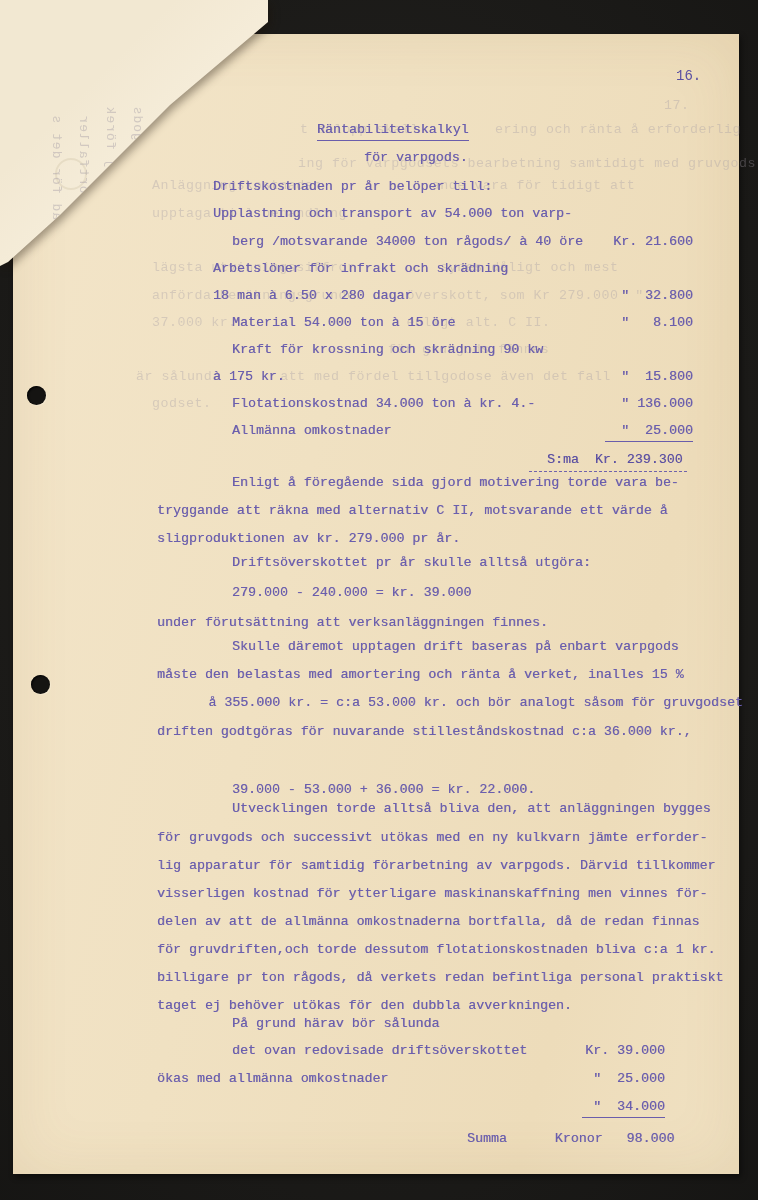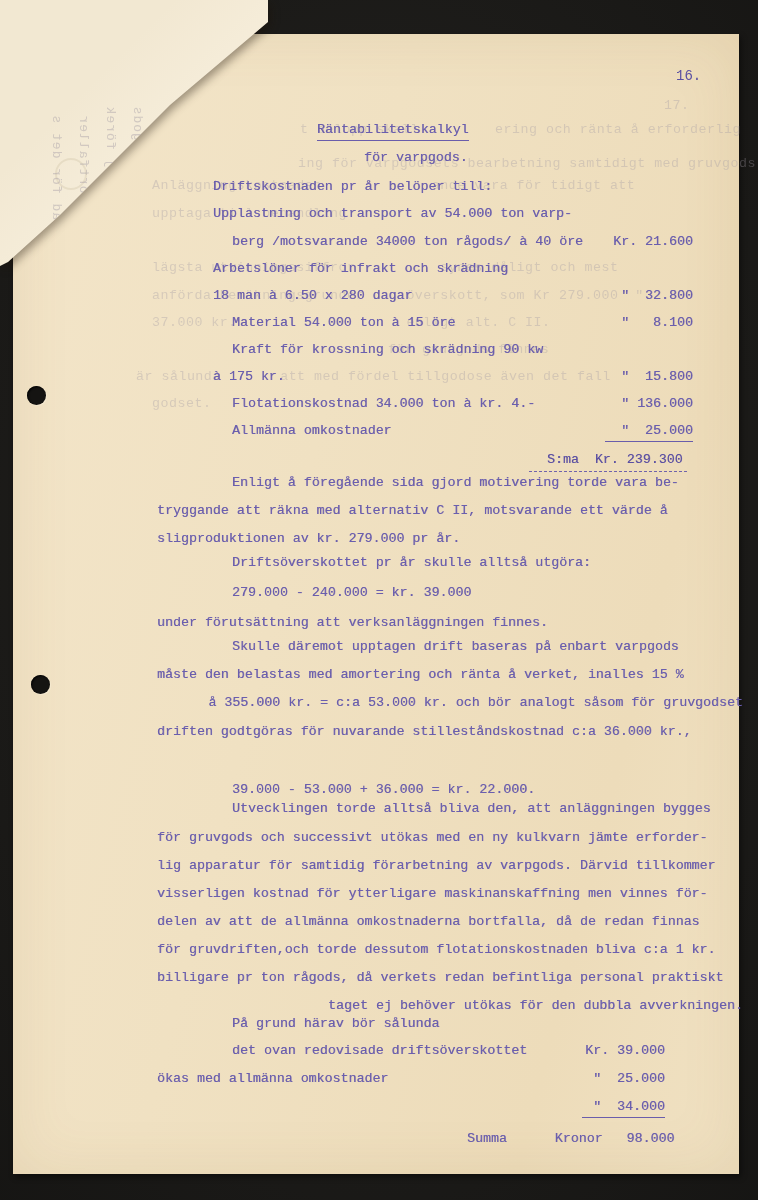--- a/index.html
+++ b/index.html
@@ -128,19 +128,19 @@
     <div class="line ind-0" style="top: 693px; text-align: right;"><span class="txt">å 355.000 kr. = c:a 53.000 kr. och bör analogt såsom för gruvgodset</span></div>
     <div class="line ind-0" style="top: 722px;"><span class="txt">driften godtgöras för nuvarande stilleståndskostnad c:a 36.000 kr.,</span></div>
     <div class="line ind-i9" style="top: 780px;"><span class="txt">39.000 - 53.000 + 36.000 = kr. 22.000.</span></div>
     <div class="line ind-i9" style="top: 799px;"><span class="txt">Utvecklingen torde alltså bliva den, att anläggningen bygges</span></div>
     <div class="line ind-0" style="top: 828px;"><span class="txt">för gruvgods och successivt utökas med en ny kulkvarn jämte erforder-</span></div>
     <div class="line ind-0" style="top: 856px;"><span class="txt">lig apparatur för samtidig förarbetning av varpgods. Därvid tillkommer</span></div>
     <div class="line ind-0" style="top: 884px;"><span class="txt">visserligen kostnad för ytterligare maskinanskaffning men vinnes för-</span></div>
     <div class="line ind-0" style="top: 912px;"><span class="txt">delen av att de allmänna omkostnaderna bortfalla, då de redan finnas</span></div>
     <div class="line ind-0" style="top: 940px;"><span class="txt">för gruvdriften,och torde dessutom flotationskostnaden bliva c:a 1 kr.</span></div>
     <div class="line ind-0" style="top: 968px;"><span class="txt">billigare pr ton rågods, då verkets redan befintliga personal praktiskt</span></div>
-    <div class="line ind-0" style="top: 996px; text-align: right;"><span class="txt">taget ej behöver utökas för den dubbla avverkningen.</span></div>
+    <div class="line ind-0" style="top: 996px;"><span class="txt">taget ej behöver utökas för den dubbla avverkningen.</span></div>
     <div class="line ind-i9" style="top: 1014px;"><span class="txt">På grund härav bör sålunda</span></div>
     <div class="line ind-i9" style="top: 1041px;"><span class="txt">det ovan redovisade driftsöverskottet</span><span class="a2">Kr. 39.000</span></div>
     <div class="line ind-0" style="top: 1069px;"><span class="txt">ökas med allmänna omkostnader</span><span class="a2">"  25.000</span></div>
     <div class="line ind-0" style="top: 1097px;"><span class="a2 au">"  34.000</span></div>
     <div class="line ind-sum" style="top: 1129px;"><span class="txt">Summa      Kronor   98.000</span></div>
   </div>
 
 </body></html>

